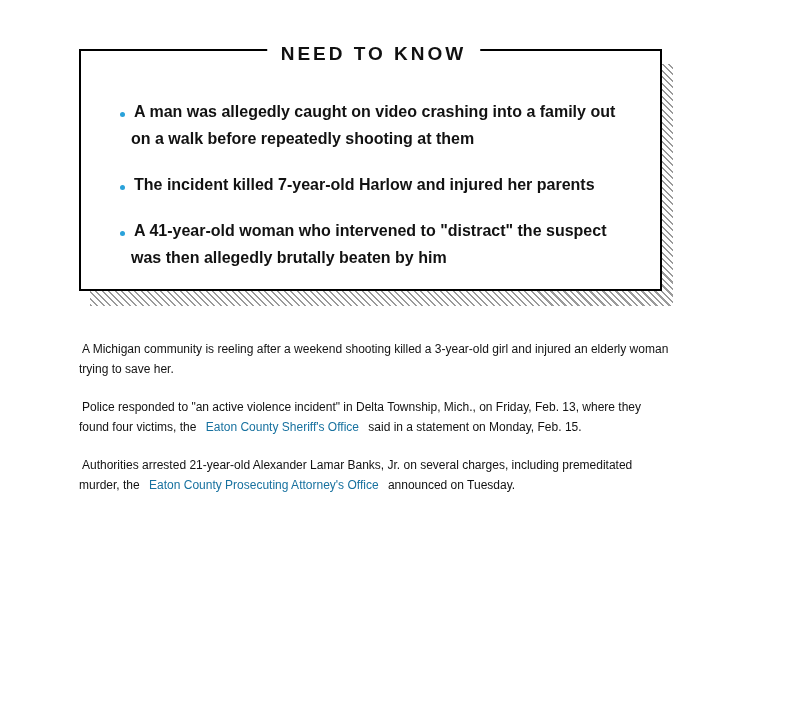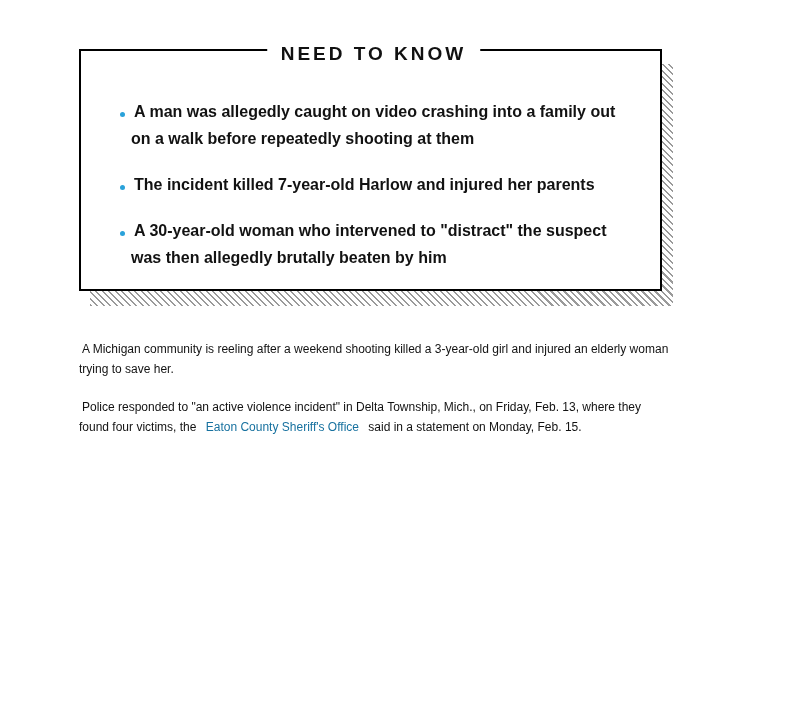--- a/index.html
+++ b/index.html
@@ -91,28 +91,31 @@
         <li>
           <span class="bullet-dot"></span>
           <span>A man was allegedly caught on video crashing into a family out on a walk before repeatedly shooting at them</span>
         </li>
         <li>
           <span class="bullet-dot"></span>
           <span>The incident killed 7-year-old Harlow and injured her parents</span>
         </li>
         <li>
           <span class="bullet-dot"></span>
-          <span>A 30-year-old woman who intervened to "distract" the suspect was then allegedly brutally beaten by him</span>
+          <span>A 41-year-old woman who intervened to "distract" the suspect was then allegedly brutally beaten by him</span>
         </li>
       </ul>
     </div>
   </div>
 
   <div class="article">
     <p>
       <span>A Michigan community is reeling after a weekend shooting killed a 3-year-old girl and injured an elderly woman trying to save her.</span>
     </p>
     <p>
       <span>Police responded to "an active violence incident" in Delta Township, Mich., on Friday, Feb. 13, where they found four victims, the </span><a>Eaton County Sheriff's Office</a><span> said in a statement on Monday, Feb. 15.</span>
     </p>
+    <p>
+      <span>Authorities arrested 21-year-old Alexander Lamar Banks, Jr. on several charges, including premeditated murder, the </span><a>Eaton County Prosecuting Attorney's Office</a><span> announced on Tuesday.</span>
+    </p>
   </div>
 
 </div>
 
 </body></html>

